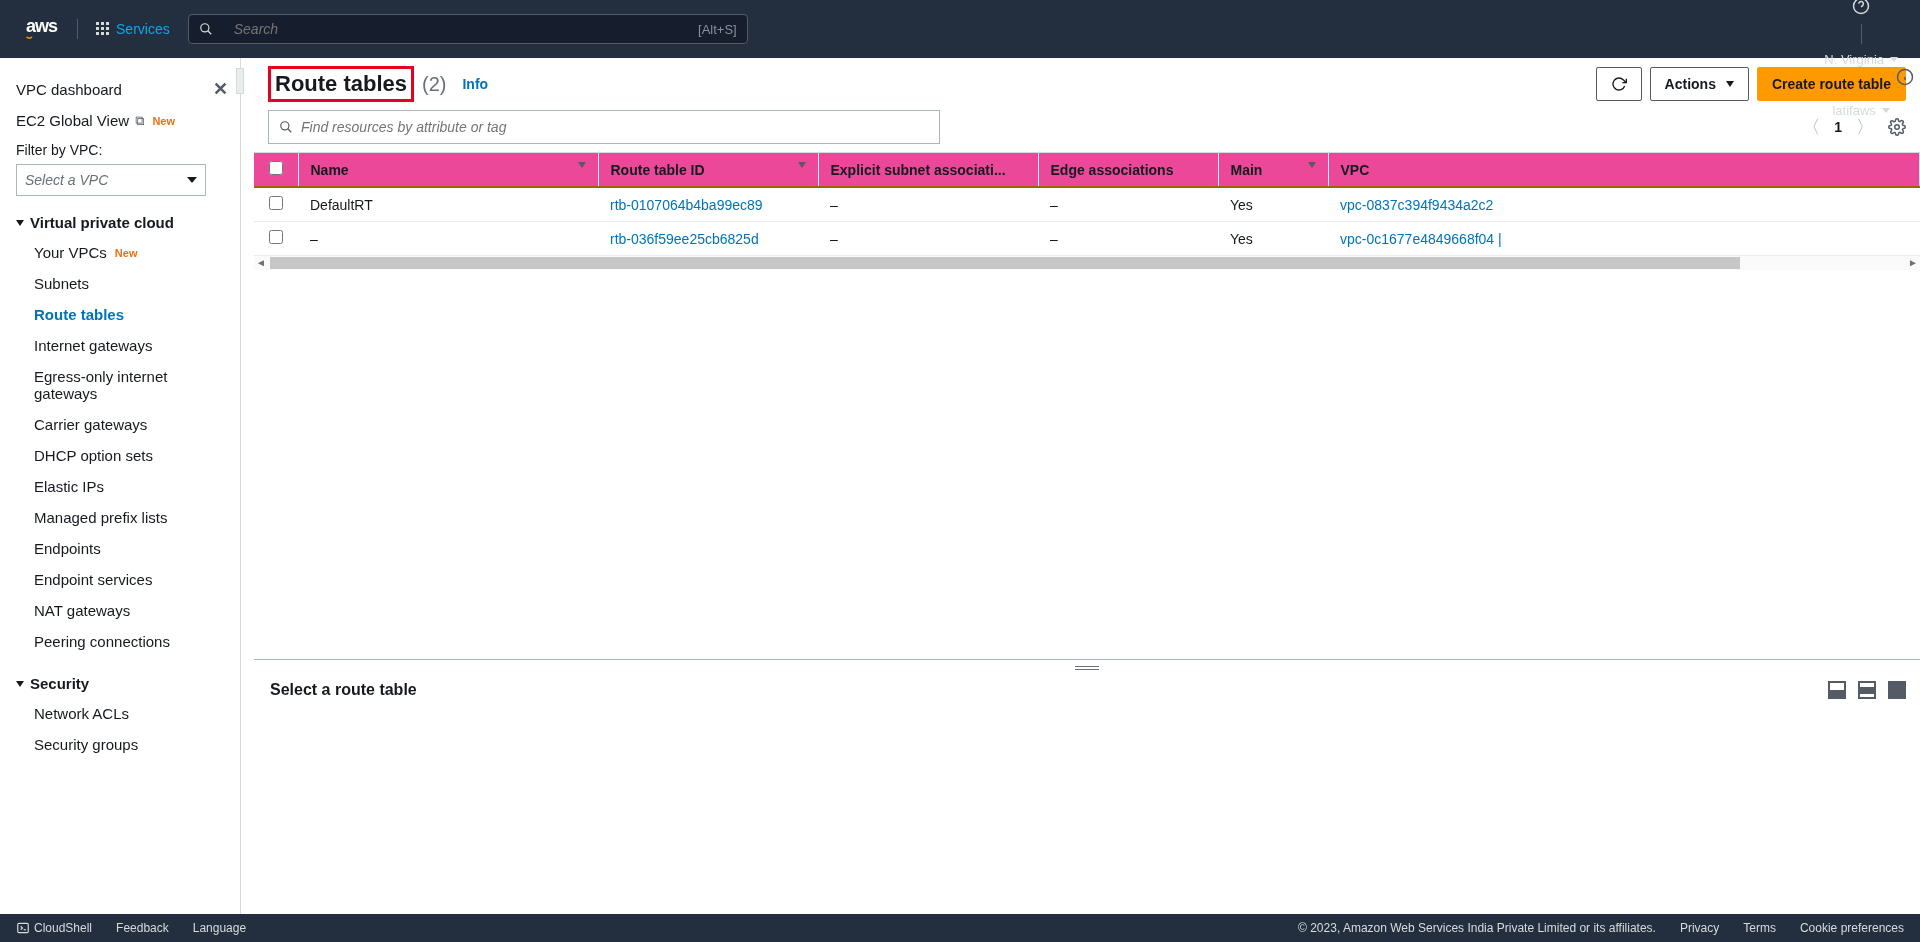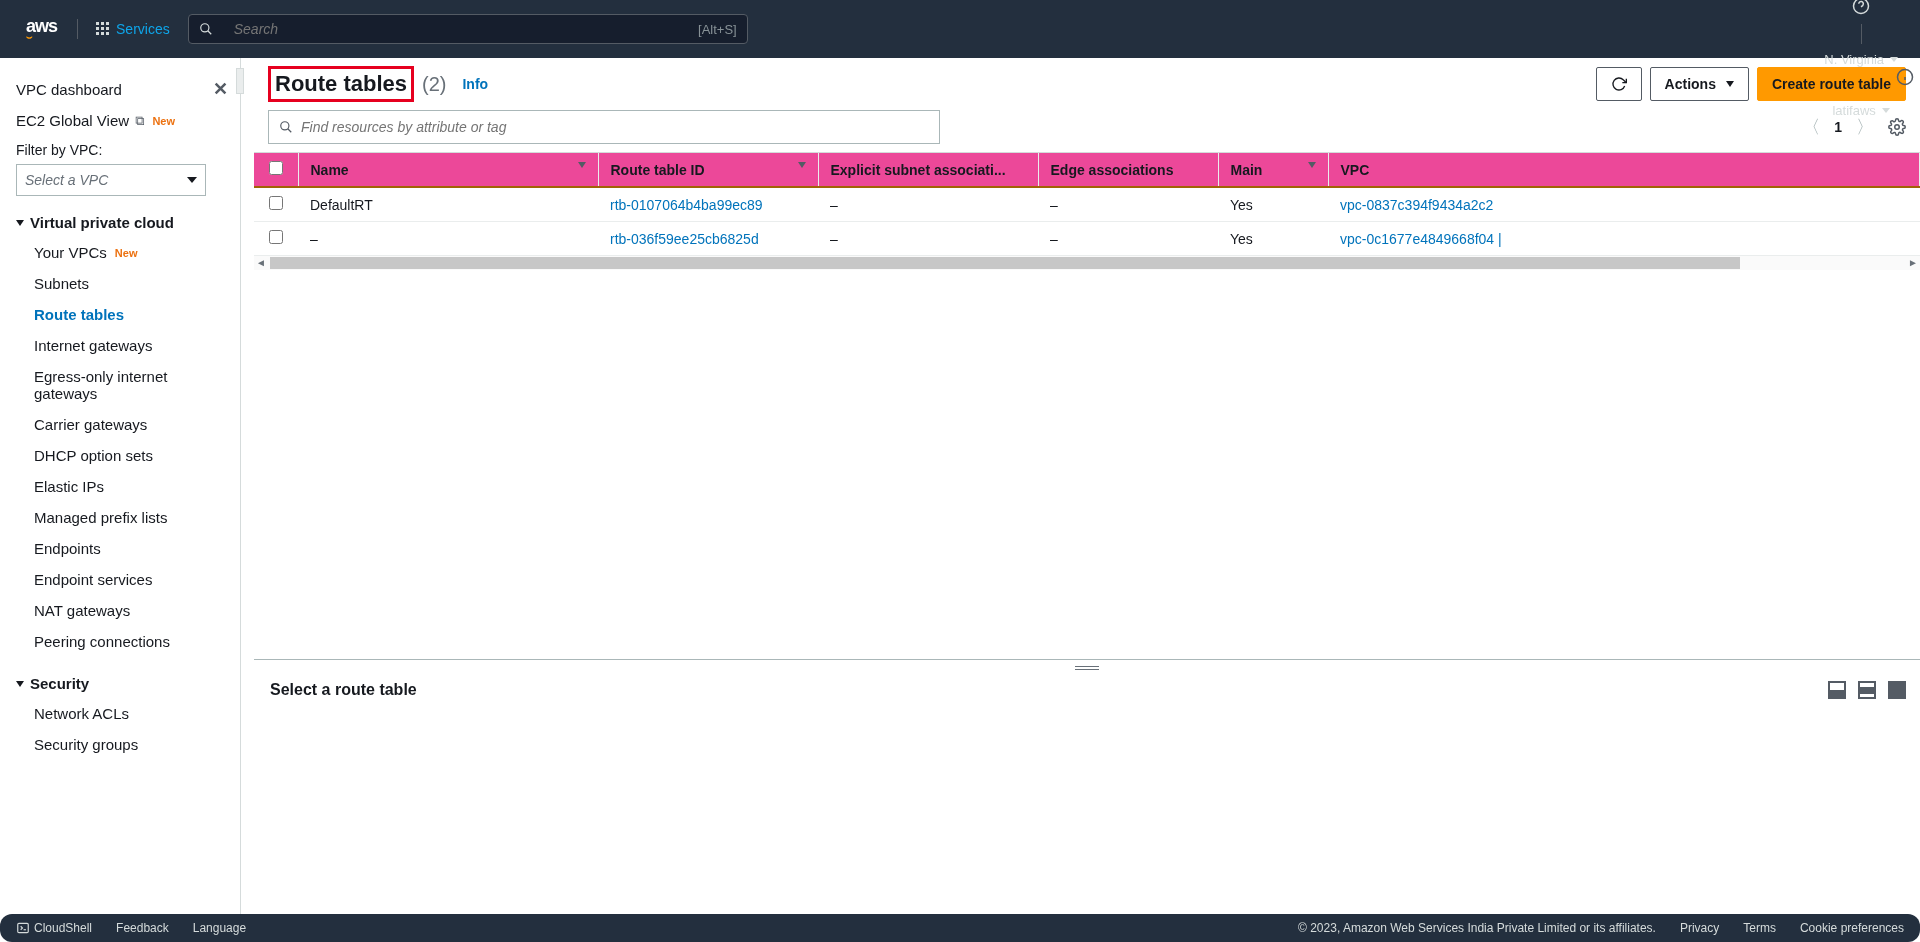--- a/index.html
+++ b/index.html
@@ -153,21 +153,21 @@
 .split-grip span{ height:1px; background:#687078;}
 .bottom-panel { flex: 0 0 256px; background:#fff; position:relative; padding: 6px 16px;}
 .bottom-toolbar { position:absolute; right:14px; top:6px; display:flex; gap:12px;}
 .bt-icon { width:18px; height:18px; border:2px solid #545b64; position:relative; cursor:pointer;}
 .bt-icon.half::after{content:'';position:absolute;left:0;right:0;bottom:0;height:50%;background:#545b64;}
 .bt-icon.mid::after{content:'';position:absolute;left:0;right:0;top:25%;height:50%;background:#545b64;}
 .bt-icon.full::after{content:'';position:absolute;left:0;right:0;top:0;bottom:0;background:#545b64;}
 .bottom-title { font-weight:700; font-size:16px; }
 
 
-.footer { position:absolute; bottom:0; left:0; right:0; height:28px; background:#232f3e; color:#d5dbdb; display:flex; align-items:center; padding:0 16px; font-size:12px; gap:24px;border-radius:12px;}
+.footer { position:absolute; bottom:0; left:0; right:0; height:28px; background:#232f3e; color:#d5dbdb; display:flex; align-items:center; padding:0 16px; font-size:12px; gap:24px;}
 .footer .f-right { margin-left:auto; display:flex; gap:24px;}
 .footer span { cursor:pointer; }
 .cloudshell-ic { display:inline-flex; align-items:center; gap:4px;}
 
 svg { display:block; }
 .icon-svg { stroke: currentColor; fill: none; stroke-width: 2; }
 .topnav .icon-svg { color: #d5dbdb; }
 </style>
 </head>
 <body>

